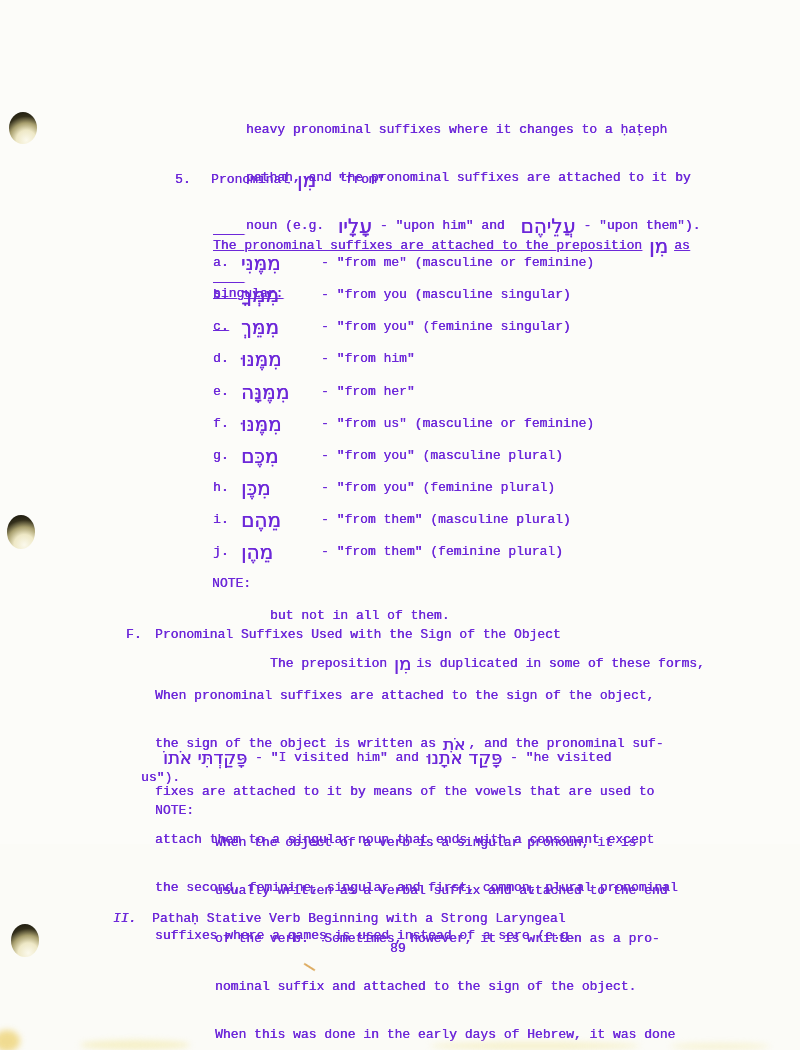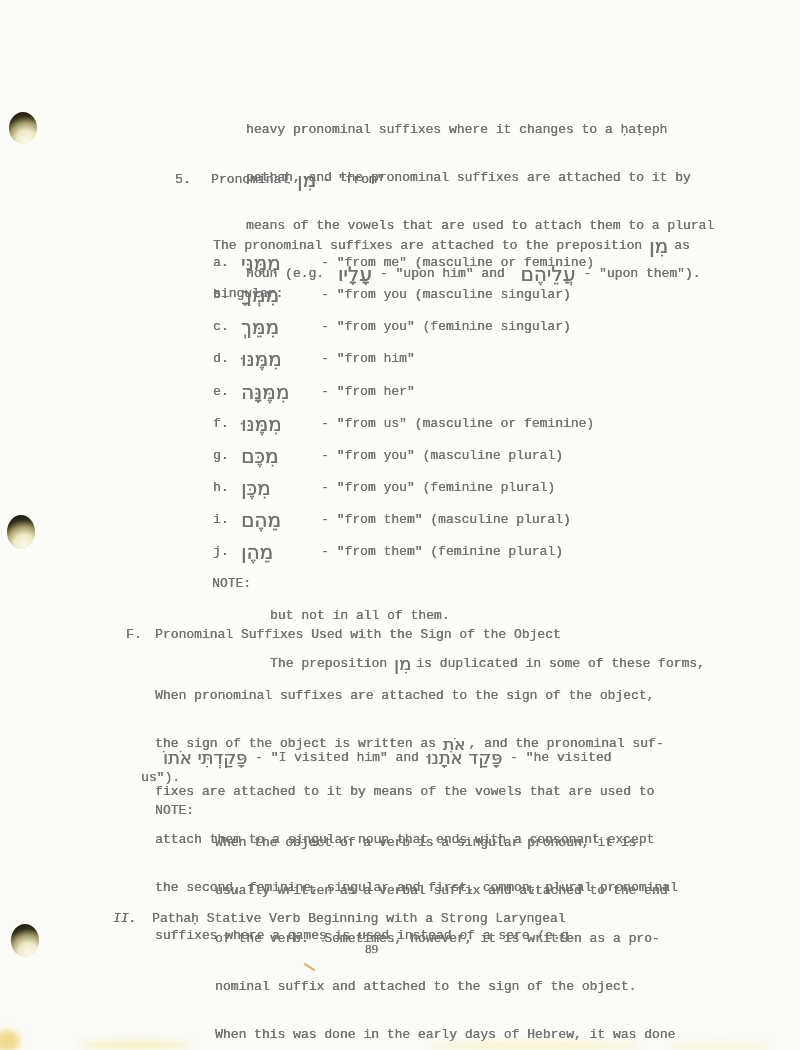--- a/index.html
+++ b/index.html
@@ -1,19 +1,19 @@
 <!DOCTYPE html>
 <html><head>
 <meta charset="utf-8">
 <style>
   html,body{margin:0;padding:0;width:800px;height:1050px;overflow:hidden;}
   body{background:#fbfbf7;}
   #page{position:relative;width:800px;height:844px;background:#fcfcf9;
         font-family:"Liberation Mono","DejaVu Sans Mono",monospace;
-        color:#737373;font-size:13px;line-height:16px;}
+        color:#6d28d9;font-size:13px;line-height:16px;}
   .txt{position:absolute;white-space:pre;text-shadow:0.35px 0 0 currentColor;}
   .heb{font-family:"DejaVu Sans",sans-serif;font-size:20px;line-height:0;
        vertical-align:-4px;text-shadow:0.3px 0 0 currentColor;display:inline-block;}
   .heb.sm{font-size:17px;vertical-align:-3px;}
   .heb.md{font-size:18px;vertical-align:-3px;}
   .u{text-underline-offset:2px;}
   .row{position:absolute;left:213px;white-space:pre;}
   .row .letter{display:inline-block;width:28px;text-shadow:0.35px 0 0 currentColor;}
   .row .hebslot{display:inline-block;width:72px;}
   .row .gloss{margin-left:8px;text-shadow:0.35px 0 0 currentColor;}
@@ -29,27 +29,26 @@
 
 <div id="page">
 
   <div class="hole" style="left:9px;top:112px;width:28px;height:32px;"></div>
   <div class="hole" style="left:7px;top:515px;width:28px;height:34px;"></div>
   <div class="hole" style="left:11px;top:924px;width:28px;height:33px;"></div>
 
   <div class="txt" style="left:246px;top:90px;">
     <div>heavy pronominal suffixes where it changes to a ḥaṭeph</div>
     <div>pathaḥ, and the pronominal suffixes are attached to it by</div>
-    <div>means of the vowels that are used to attach them to a plural</div>
     <div><span>noun (e.g. </span><span class="heb" style="margin:0 8px 0 6px;">עָלָיו</span><span>- "upon him" and </span><span class="heb" style="margin:0 8px 0 8px;">עֲלֵיהֶם</span><span>- "upon them").</span></div>
   </div>
 
   <div class="txt" style="left:175px;top:172px;"><span style="display:inline-block;width:36px;">5.</span><span>Pronominal</span><span class="heb" style="margin:0 6px 0 8px;">מִן</span><span>- "from"</span></div>
 
-  <div class="txt" style="left:213px;top:206px;">
+  <div class="txt" style="left:213px;top:206px;text-decoration:underline;">
     <div><span>The pronominal suffixes are attached to the preposition</span><span class="heb" style="margin:0 6px 0 7px;">מִן</span><span>as</span></div>
     <div>singular:</div>
   </div>
 
   <div class="row" style="top:255px;"><span class="letter">a.</span><span class="hebslot"><span class="heb">מִמֶּנִּי</span></span><span class="gloss">- "from me" (masculine or feminine)</span></div>
   <div class="row" style="top:287px;"><span class="letter">b.</span><span class="hebslot"><span class="heb">מִמְּךָ</span></span><span class="gloss">- "from you (masculine singular)</span></div>
   <div class="row" style="top:319px;"><span class="letter">c.</span><span class="hebslot"><span class="heb">מִמֵּךְ</span></span><span class="gloss">- "from you" (feminine singular)</span></div>
   <div class="row" style="top:351px;"><span class="letter">d.</span><span class="hebslot"><span class="heb">מִמֶּנּוּ</span></span><span class="gloss">- "from him"</span></div>
   <div class="row" style="top:384px;"><span class="letter">e.</span><span class="hebslot"><span class="heb">מִמֶּנָּה</span></span><span class="gloss">- "from her"</span></div>
   <div class="row" style="top:416px;"><span class="letter">f.</span><span class="hebslot"><span class="heb">מִמֶּנּוּ</span></span><span class="gloss">- "from us" (masculine or feminine)</span></div>
@@ -82,21 +81,21 @@
     <div>When the object of a verb is a singular pronoun, it is</div>
     <div>usually written as a verbal suffix and attached to the end</div>
     <div>of the verb.  Sometimes, however, it is written as a pro-</div>
     <div>nominal suffix and attached to the sign of the object.</div>
     <div>When this was done in the early days of Hebrew, it was done</div>
     
   </div>
 
   <div class="txt" style="left:113px;top:911px;"><span style="display:inline-block;width:39px;font-style:italic;">II.</span><span>Pathaḥ Stative Verb Beginning with a Strong Laryngeal</span></div>
 
-  <div class="txt" style="left:365px;top:941px;font-family:Liberation Serif, serif;">89</div>
+  <div class="txt" style="left:390px;top:941px;">89</div>
 
   <div id="orange-tick"></div>
   <div class="smudge" style="left:-6px;top:1030px;width:26px;height:22px;background:#eed478;opacity:.8;"></div>
   <div class="smudge" style="left:80px;top:1040px;width:110px;height:10px;background:#f2e9a8;opacity:.6;"></div>
   <div class="smudge" style="left:430px;top:1042px;width:210px;height:8px;background:#f2e9a8;opacity:.55;"></div>
   <div class="smudge" style="left:670px;top:1043px;width:100px;height:7px;background:#f4ecb2;opacity:.5;"></div>
 
 </div>
 
 </body></html>

